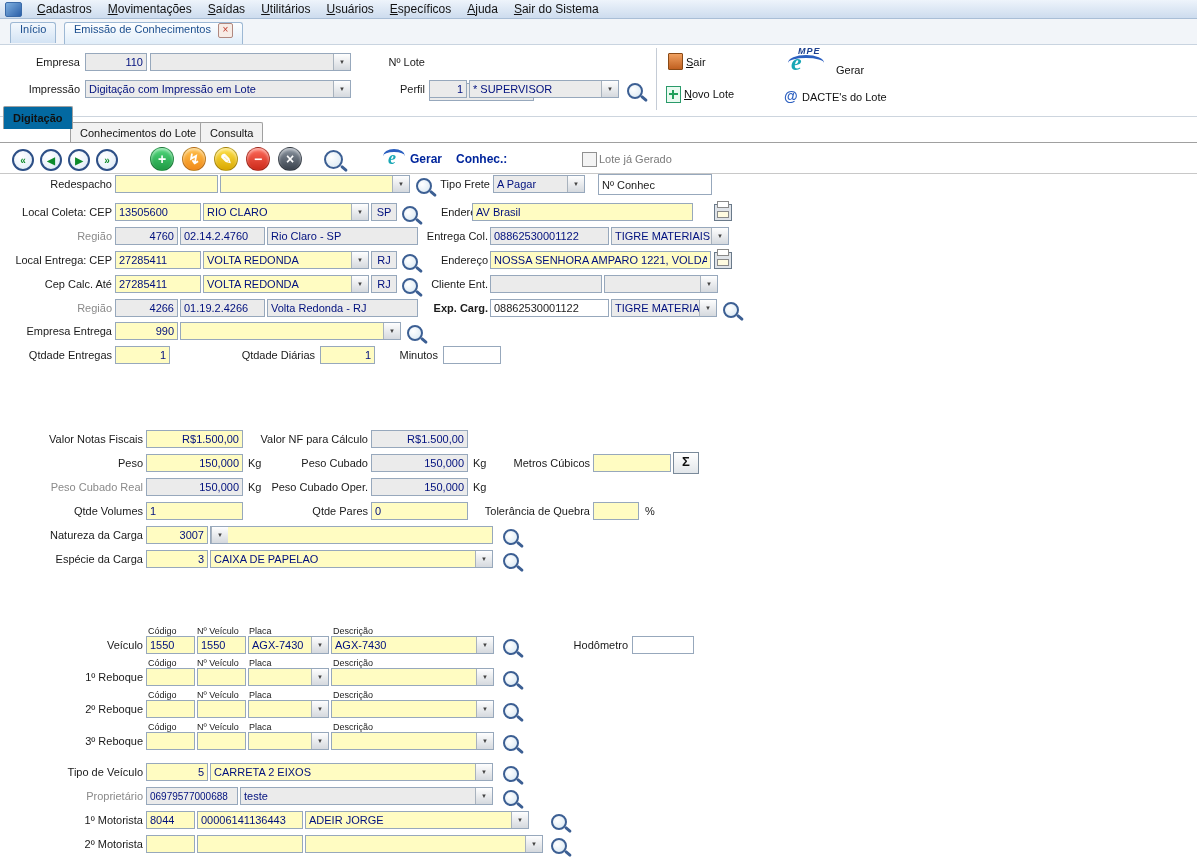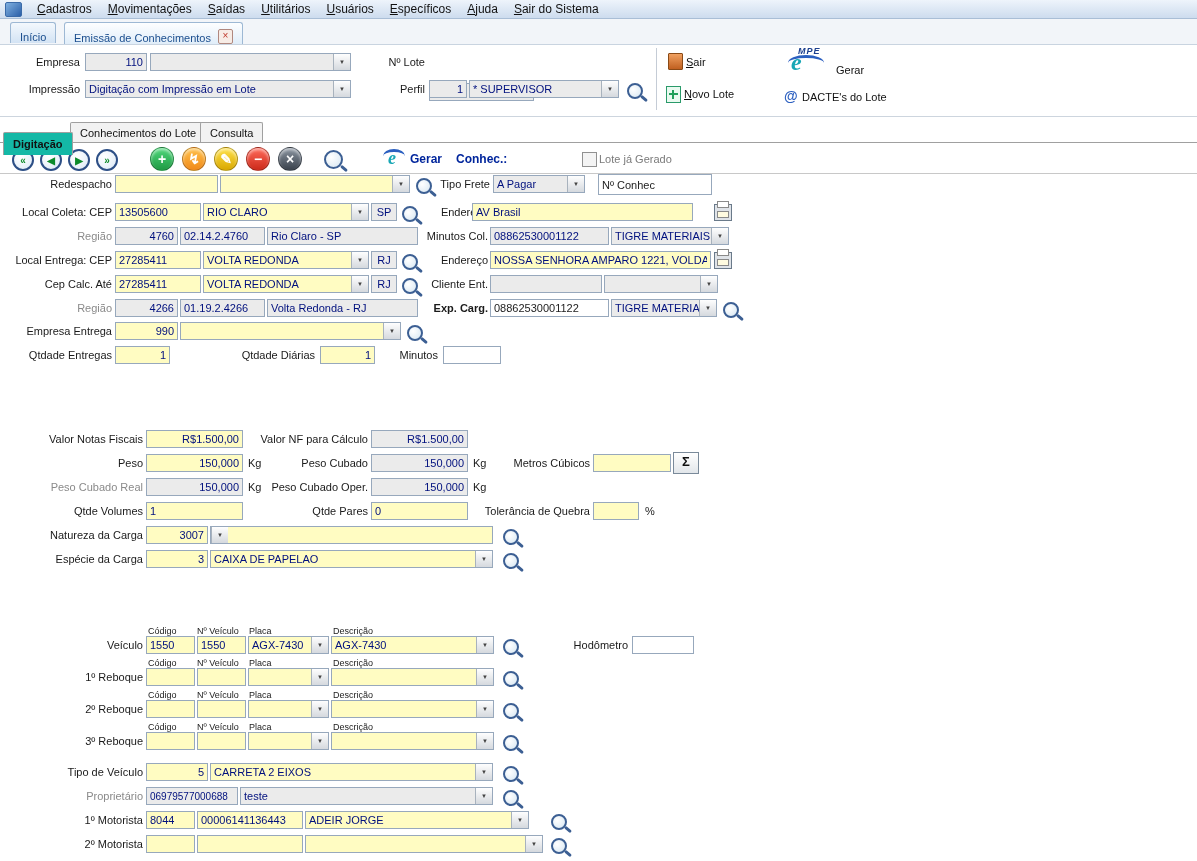--- a/index.html
+++ b/index.html
@@ -6,21 +6,21 @@
   .page{position:relative;width:1197px;height:861px;background:#fff;font-family:"Liberation Sans",sans-serif;overflow:hidden}
 
   
   .menubar{position:absolute;left:0;top:0;width:100%;height:19px;background:linear-gradient(#eef4fb,#cddcee);border-bottom:1px solid #a9bed6;display:flex;align-items:center;padding-left:2px;box-sizing:border-box}
   .appicon{width:15px;height:13px;margin:0 7px 0 3px;background:linear-gradient(135deg,#7fb0e0,#2b5fa8);border:1px solid #3a6aa8;border-radius:2px}
   .menu-item{display:inline-block;font-size:12px;color:#111;padding:1px 8px;cursor:default}
   .menu-item::first-letter{text-decoration:underline}
 
   
   .tabstrip{position:absolute;left:0;top:19px;width:100%;height:25px;background:#f2f5f9;border-bottom:1px solid #c9d4e0}
-  .doc-tab{position:absolute;top:3px;height:21px;background:linear-gradient(#f3f8fd,#d3e3f4);border:1px solid #9db8d4;border-bottom:none;border-radius:3px 3px 0 0;display:inline-flex;align-items:flex-end;font-size:11px;color:#1b4e8e;padding:0 9px;gap:7px;box-sizing:border-box}
+  .doc-tab{position:absolute;top:3px;height:21px;background:linear-gradient(#f3f8fd,#d3e3f4);border:1px solid #9db8d4;border-bottom:none;border-radius:3px 3px 0 0;display:inline-flex;align-items:flex-start;font-size:11px;color:#1b4e8e;padding:0 9px;gap:7px;box-sizing:border-box}
   .doc-tab.active{background:linear-gradient(#fdfeff,#e0edf9);height:22px}
   .tab-close{width:13px;height:13px;border:1px solid #b0887f;background:#f7ece6;color:#c0392b;font-size:10px;line-height:11px;text-align:center;border-radius:2px}
 
   .hline{position:absolute;left:0;width:100%;height:1px;background:#cdd5de}
   .vline{position:absolute;width:1px;background:#c5ccd6}
 
   
   .lbl{position:absolute;font-size:11px;color:#1a1a1a;text-align:right;white-space:nowrap;line-height:18px}
   .lbl.dis{color:#8a8a8a}
   .lbl.b{font-weight:bold}
@@ -74,21 +74,21 @@
   .logo-e{position:absolute;left:3px;top:5px;font-family:"Liberation Serif",serif;font-style:italic;font-weight:bold;color:#18a7b5;font-size:24px;line-height:22px}
   .sw2{position:absolute;left:0;top:9px;width:36px;height:13px;border-top:3px solid #2b5fc0;border-radius:50%}
   .dacte-ico{position:absolute;color:#2b5fc0;font-weight:bold;font-size:14px;line-height:15px}
   .door{position:absolute;width:13px;height:15px;background:linear-gradient(#f0a060,#c06020);border:1px solid #8a4a16;border-radius:1px}
   .nlote{position:absolute;width:13px;height:15px;background:#eafaf0;border:1px solid #2a9a6a}
   .nlote::before{content:"";position:absolute;left:2px;top:6px;width:9px;height:2px;background:#21a05a}
   .nlote::after{content:"";position:absolute;left:5px;top:3px;width:2px;height:9px;background:#21a05a}
 
   
   .subtab{position:absolute;display:inline-flex;align-items:center;font-size:11px;color:#111;padding:0 9px;border:1px solid #a0a0a0;border-bottom:none;border-radius:2px 2px 0 0;background:#f2f2f2;height:20px;top:122px;box-sizing:border-box;cursor:pointer}
-  .subtab.active{background:#14b8a6;height:23px;top:132px;z-index:2;font-weight:bold}
+  .subtab.active{background:#0369a1;height:23px;top:106px;z-index:2;font-weight:bold}
 </style>
 </head>
 <body>
 
 <div class="page">
 
   <div class="menubar">
     <span class="appicon"></span>
     <span class="menu-item">Cadastros</span>
     <span class="menu-item">Movimentações</span>
@@ -205,21 +205,21 @@
   <input class="fld gry ctr" style="left: 371px; top: 203px; width: 26px;" value="SP">
   <span class="mag" style="left:402px;top:206px"></span>
   <span class="lbl" style="left:430px;top:203px;width:58px">Endereço</span>
   <input class="fld yel" style="left: 472px; top: 203px; width: 221px;" value="AV Brasil">
   <span class="printer" style="left:714px;top:204px"></span>
 
   <span class="lbl dis" style="left:0;top:227px;width:112px">Região</span>
   <input class="fld gry rt" style="left: 115px; top: 227px; width: 63px;" value="4760">
   <input class="fld gry" style="left: 180px; top: 227px; width: 85px;" value="02.14.2.4760">
   <input class="fld gry" style="left: 267px; top: 227px; width: 151px;" value="Rio Claro - SP">
-  <span class="lbl" style="left:420px;top:227px;width:68px">Minutos Col.</span>
+  <span class="lbl" style="left:420px;top:227px;width:68px">Entrega Col.</span>
   <input class="fld gry" style="left: 490px; top: 227px; width: 119px;" value="08862530001122">
   <div class="combo gry" style="left:611px;top:227px;width:118px">
     <span class="tx">TIGRE MATERIAIS E SO</span>
     <span class="cbtn">▼</span>
   </div>
 
   <span class="lbl" style="left:0;top:251px;width:112px">Local Entrega: CEP</span>
   <input class="fld yel" style="left: 115px; top: 251px; width: 86px;" value="27285411">
   <div class="combo yel" style="left:203px;top:251px;width:166px">
     <span class="tx">VOLTA REDONDA</span>

